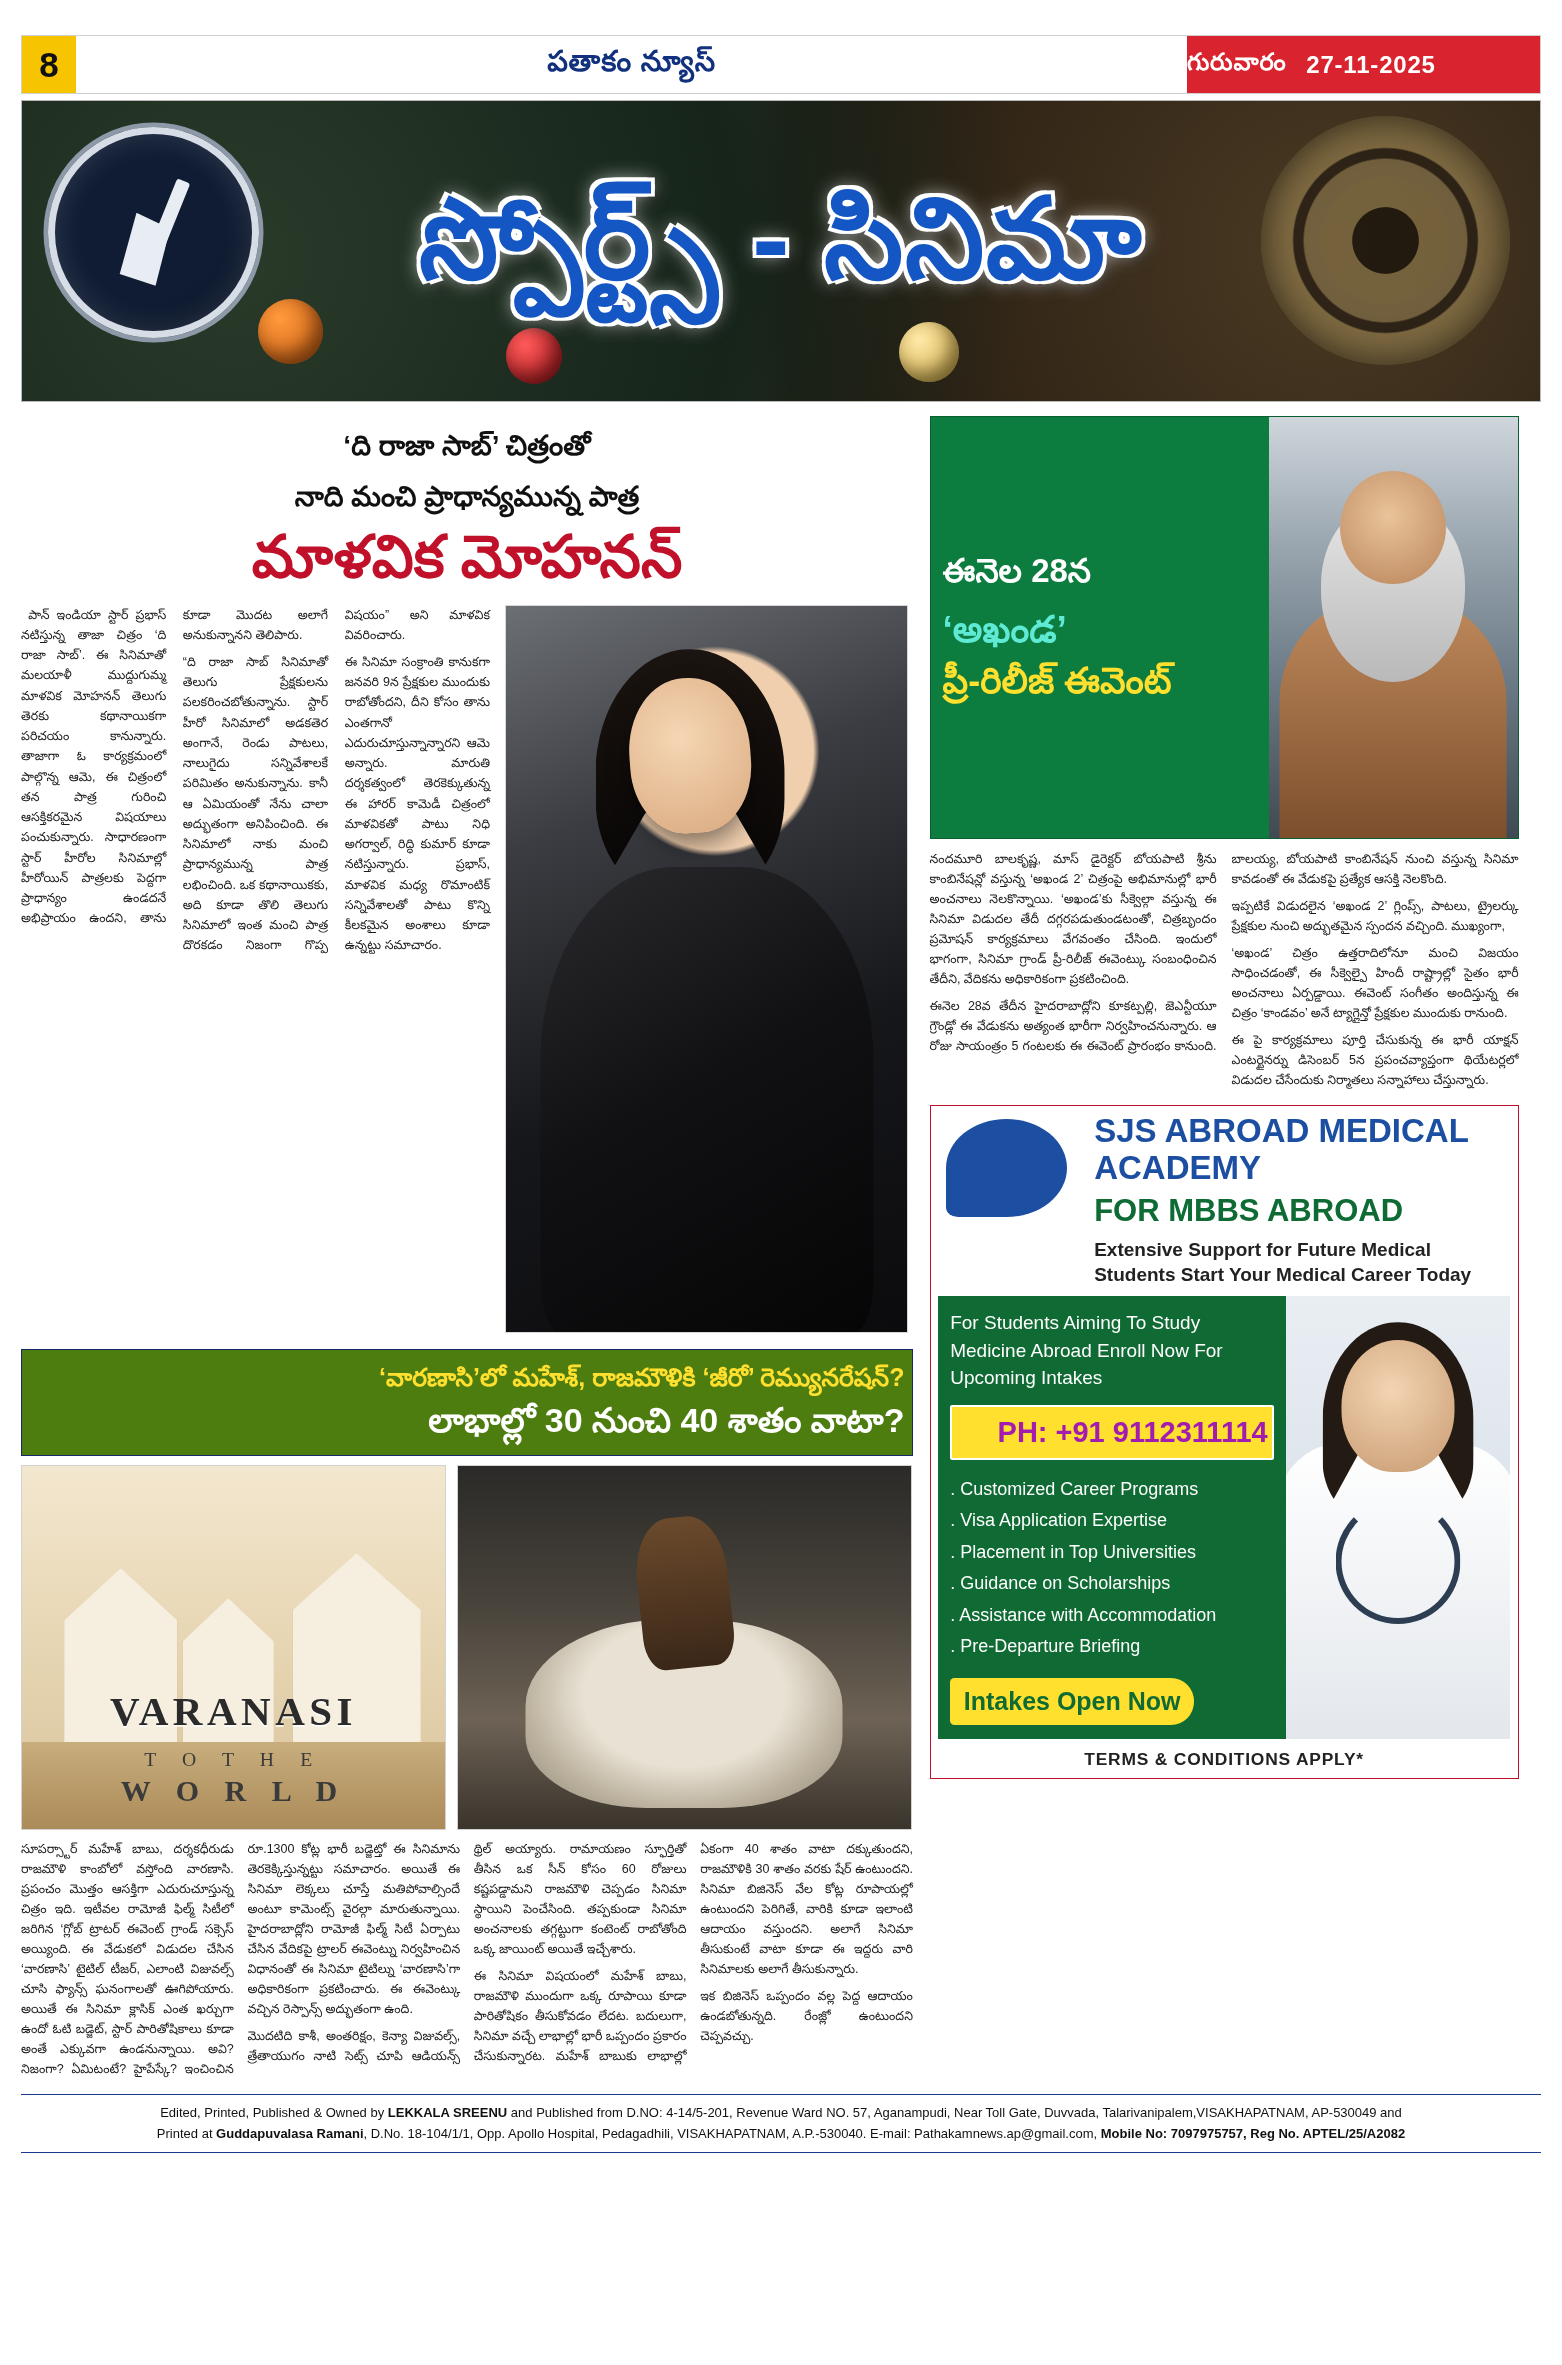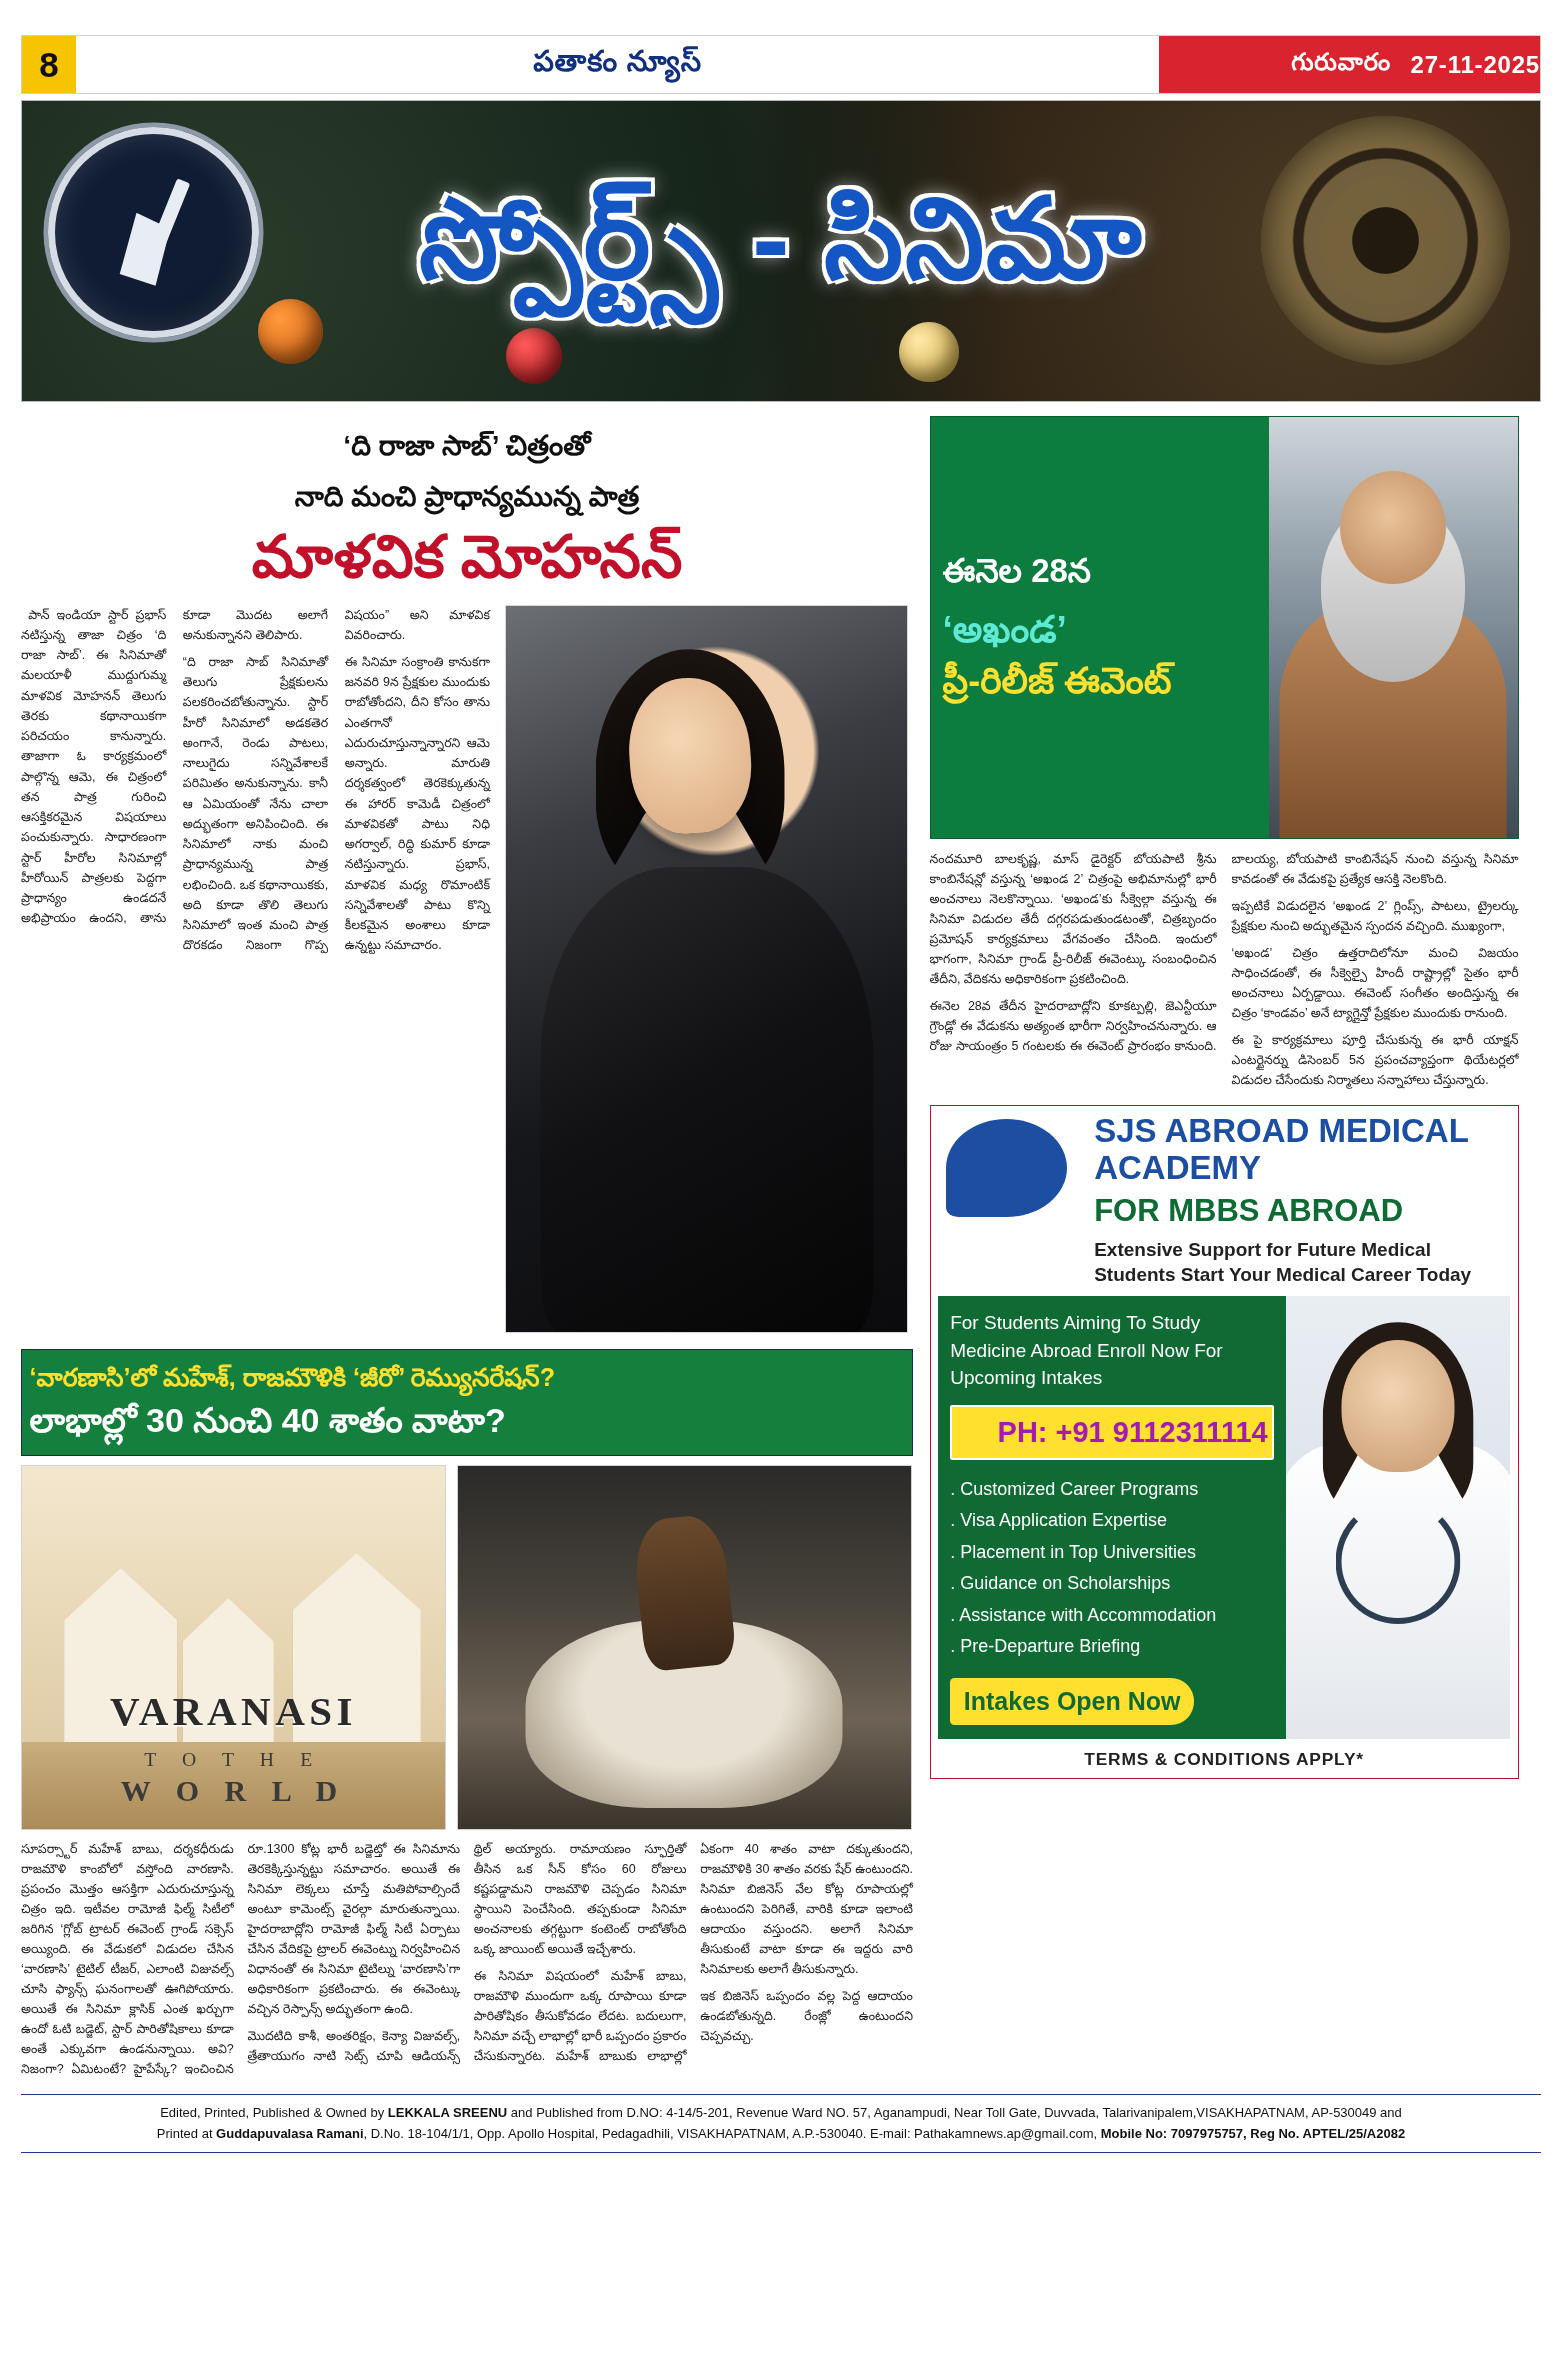--- a/index.html
+++ b/index.html
@@ -49,24 +49,23 @@
     letter-spacing:0.8px;
   }
   .masthead-date{
     width:353px;
     background:#d9232e;
     color:#fff;
     font-weight:bold;
     font-size:24px;
     display:flex;
     align-items:center;
-    justify-content:flex-end;
+    justify-content:flex-start;
     gap:19.7px;
     letter-spacing:0.8px;
-    padding-left:28px;
   }
 
   
   .banner{
     position:relative;
     height:302px;
     margin-top:6px;
     overflow:hidden;
     background:
       radial-gradient(circle at 14% 52%, #2a3b2a 0%, #16241a 38%, rgba(0,0,0,0) 60%),
@@ -223,21 +222,21 @@
   }
 
   .right-cols{
     column-count:2;column-gap:15px;
     font-size:12.5px;line-height:1.6;text-align:justify;margin-top:10.6px;color:#1a1a1a;
   }
   .right-cols p{margin:0 0 6.8px;}
 
   
   .blue-strip{
-    margin-top:16.6px;background:#15803d;color:#fff;text-align:left;padding:10.6px 7.6px 13.6px;
+    margin-top:16.6px;background:#4d7c0f;color:#fff;text-align:right;padding:10.6px 7.6px 13.6px;
     border:0.8px solid #13296a;
   }
   .blue-strip .l1{font-size:25px;font-weight:bold;color:#ffe02e;line-height:1.3;}
   .blue-strip .l2{font-size:34px;font-weight:bold;color:#fff;margin-top:6px;line-height:1.25;}
 
   .film-row{display:flex;gap:10.6px;margin-top:9px;}
   .poster-varanasi{
     width:423px;height:363px;position:relative;overflow:hidden;border:0.8px solid #d2d2d2;
     background:linear-gradient(180deg,#f3e7cf 0%,#e8d7b5 45%,#d8c49c 100%);
   }

